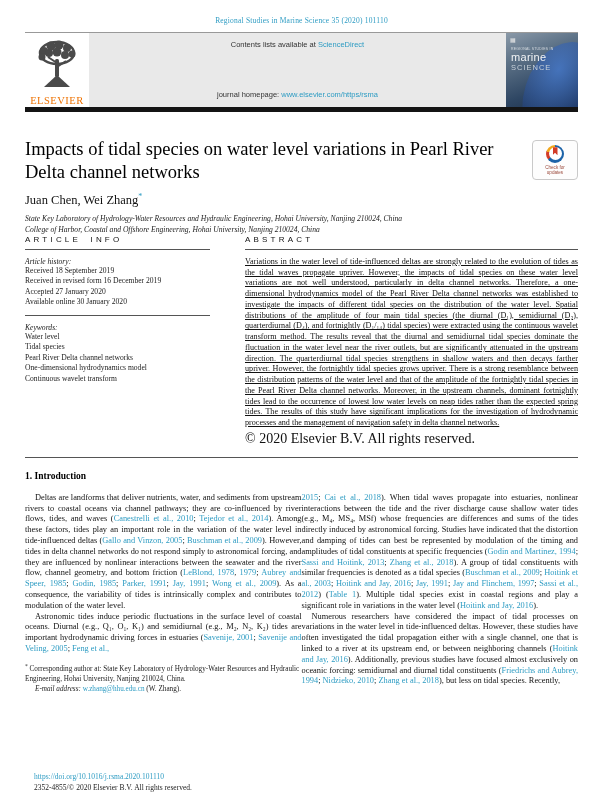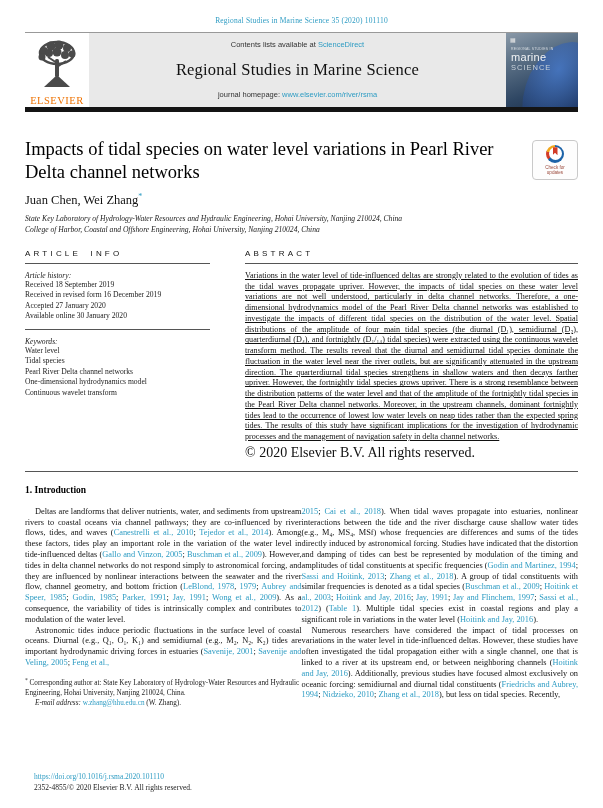--- a/index.html
+++ b/index.html
@@ -40,21 +40,21 @@
   .badge{width:46px;height:40px;border:1px solid #c9c9c9;border-radius:4px;background:#fdfdfd;display:flex;flex-direction:column;align-items:center;justify-content:center;margin-top:2px;}
   .badge-circle{width:18px;height:18px;border-radius:50%;background:conic-gradient(#1c63a8 0 65%, #d23c27 65% 80%, #f2a71b 80% 100%);display:flex;align-items:center;justify-content:center;}
   .badge-inner{width:13px;height:13px;border-radius:50%;background:#fff;display:flex;align-items:flex-start;justify-content:center;}
   .badge-bookmark{width:5px;height:8px;background:#d23c27;clip-path:polygon(0 0,100% 0,100% 100%,50% 70%,0 100%);}
   .badge-label{font-family:"Liberation Sans",sans-serif;font-size:4.6px;color:#9b4a3c;text-align:center;line-height:1.15;margin-top:2px;width:34px;}
   .authors{margin-top:9px;font-size:12.5px;color:#111;}
   .authors .mark{color:var(--link);font-size:8px;vertical-align:super;}
   .affils{margin-top:6px;font-style:italic;font-size:7.6px;line-height:1.35;color:#222;}
 
   
-  .info-block{margin-top:14px;display:flex;border-bottom:1px solid #555;padding-bottom:10px;}
+  .info-block{display:flex;border-bottom:1px solid #555;padding-bottom:10px;}
   .info-col{width:185px;margin-right:35px;flex-shrink:0;}
   .abs-col{flex:1;}
   .sec-head{font-family:"Liberation Sans",sans-serif;font-size:8px;color:#111;letter-spacing:3.2px;word-spacing:4px;}
   .head-rule{border-bottom:1px solid #555;margin-top:5px;margin-bottom:7px;}
   .info-label{font-style:italic;font-size:7.6px;color:#222;}
   .info-line{font-size:7.6px;line-height:1.38;color:#222;}
   .info-divider{border-bottom:1px solid #555;margin:7px 0;}
   .abs-text{font-size:8.15px;line-height:10.75px;text-align:justify;color:#111;text-decoration:underline;}
   .abs-copy{font-size:14px;text-align:left;margin-top:2px;color:#111;}
 
@@ -102,22 +102,21 @@
             <path d="M23 36 L10 48 L36 48 Z"></path>
             <path d="M23 24 L14 18 M23 28 L32 22" stroke="#4a4a4a" stroke-width="2"></path>
           </g>
         </svg>
       </div>
       <div class="logo-word">ELSEVIER</div>
     </div>
 
     <div class="banner-mid">
       <div class="contents-line"><span>Contents lists available at </span><span class="link">ScienceDirect</span></div>
-      <div class="journal-name">Regional Studies in Marine Science</div>
-      <div class="homepage-line"><span>journal homepage: </span><span class="link">www.elsevier.com/river/rsma</span></div>
+      <div class="homepage-line"><span>journal homepage: </span><span class="link">www.elsevier.com/https/rsma</span></div>
     </div>
 
     <div class="cover-cell">
       <div class="cover-swirl"></div>
       <div class="cover-mark">▦</div>
       <div class="cover-t1">REGIONAL STUDIES IN</div>
       <div class="cover-t2">marine</div>
       <div class="cover-t3">SCIENCE</div>
     </div>
   </div>

